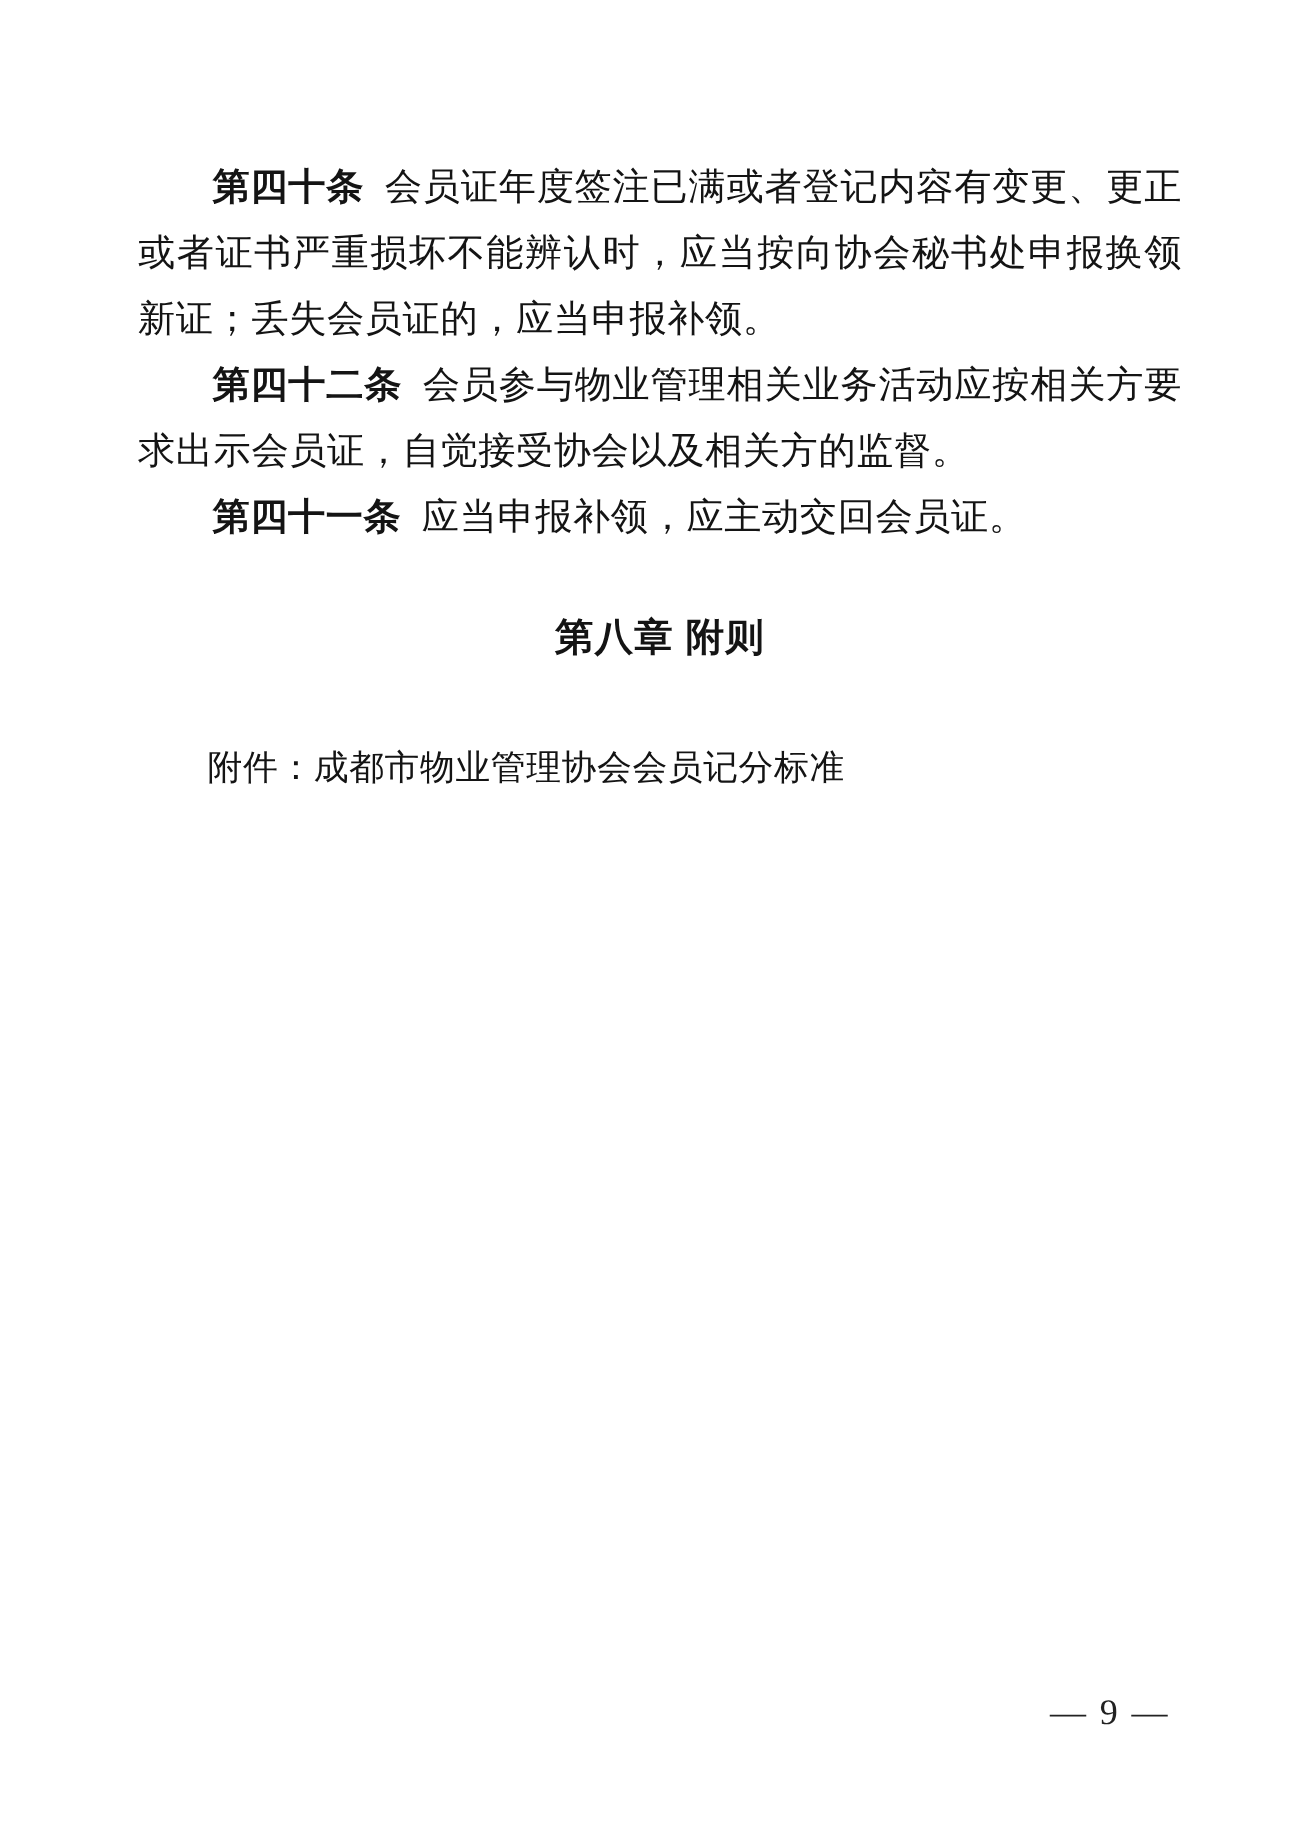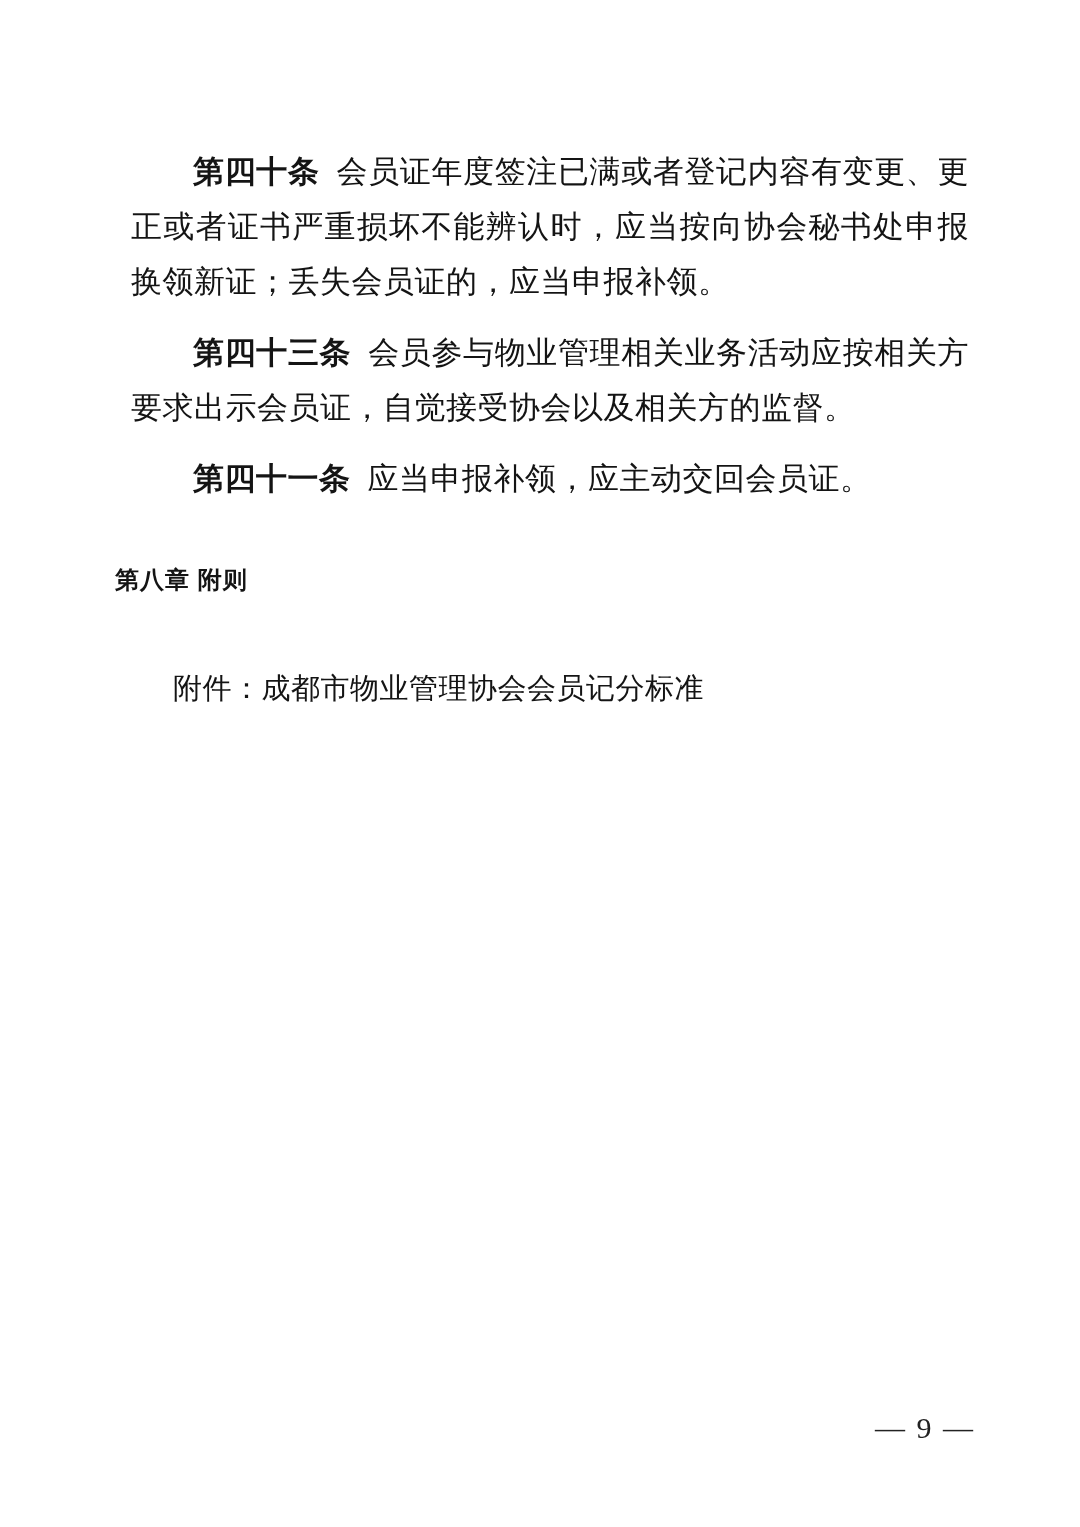--- a/index.html
+++ b/index.html
@@ -13,38 +13,38 @@
     height: 1527px;
     background: #ffffff;
     color: #141414;
     overflow: hidden;
     font-family: "Liberation Serif", "DejaVu Serif", serif;
   }
   .content {
     padding: 128px 95px 0 115px;
   }
   .body-para {
-    margin: 16px;
+    margin: 0;
     font-size: 31px;
     line-height: 55px;
     text-indent: 2em;
     text-align: justify;
     letter-spacing: 0.5px;
   }
   .article-label {
     font-weight: bold;
     margin-right: 0.55em;
   }
   .chapter-heading {
     margin: 46px 0 20px 0;
     font-family: "Liberation Sans", "DejaVu Sans", sans-serif;
     font-weight: bold;
-    font-size: 24px;
+    font-size: 32px;
     line-height: 55px;
-    text-align: left;
+    text-align: center;
     text-indent: 0;
     letter-spacing: 1px;
   }
   .attachment-para {
     margin: 54px 0 0 0;
     font-size: 29px;
     line-height: 55px;
     text-indent: 2em;
     letter-spacing: 0.5px;
   }
@@ -62,21 +62,21 @@
 <body>
 
 <div class="page">
   <div class="content">
 
     <p class="body-para">
       <span class="article-label">第四十条</span><span>会员证年度签注已满或者登记内容有变更、更正或者证书严重损坏不能辨认时，应当按向协会秘书处申报换领新证；丢失会员证的，应当申报补领。</span>
     </p>
 
     <p class="body-para">
-      <span class="article-label">第四十三条</span><span>会员参与物业管理相关业务活动应按相关方要求出示会员证，自觉接受协会以及相关方的监督。</span>
+      <span class="article-label">第四十二条</span><span>会员参与物业管理相关业务活动应按相关方要求出示会员证，自觉接受协会以及相关方的监督。</span>
     </p>
 
     <p class="body-para">
       <span class="article-label">第四十一条</span><span>应当申报补领，应主动交回会员证。</span>
     </p>
 
     <h2 class="chapter-heading">第八章 附则</h2>
 
 
 

